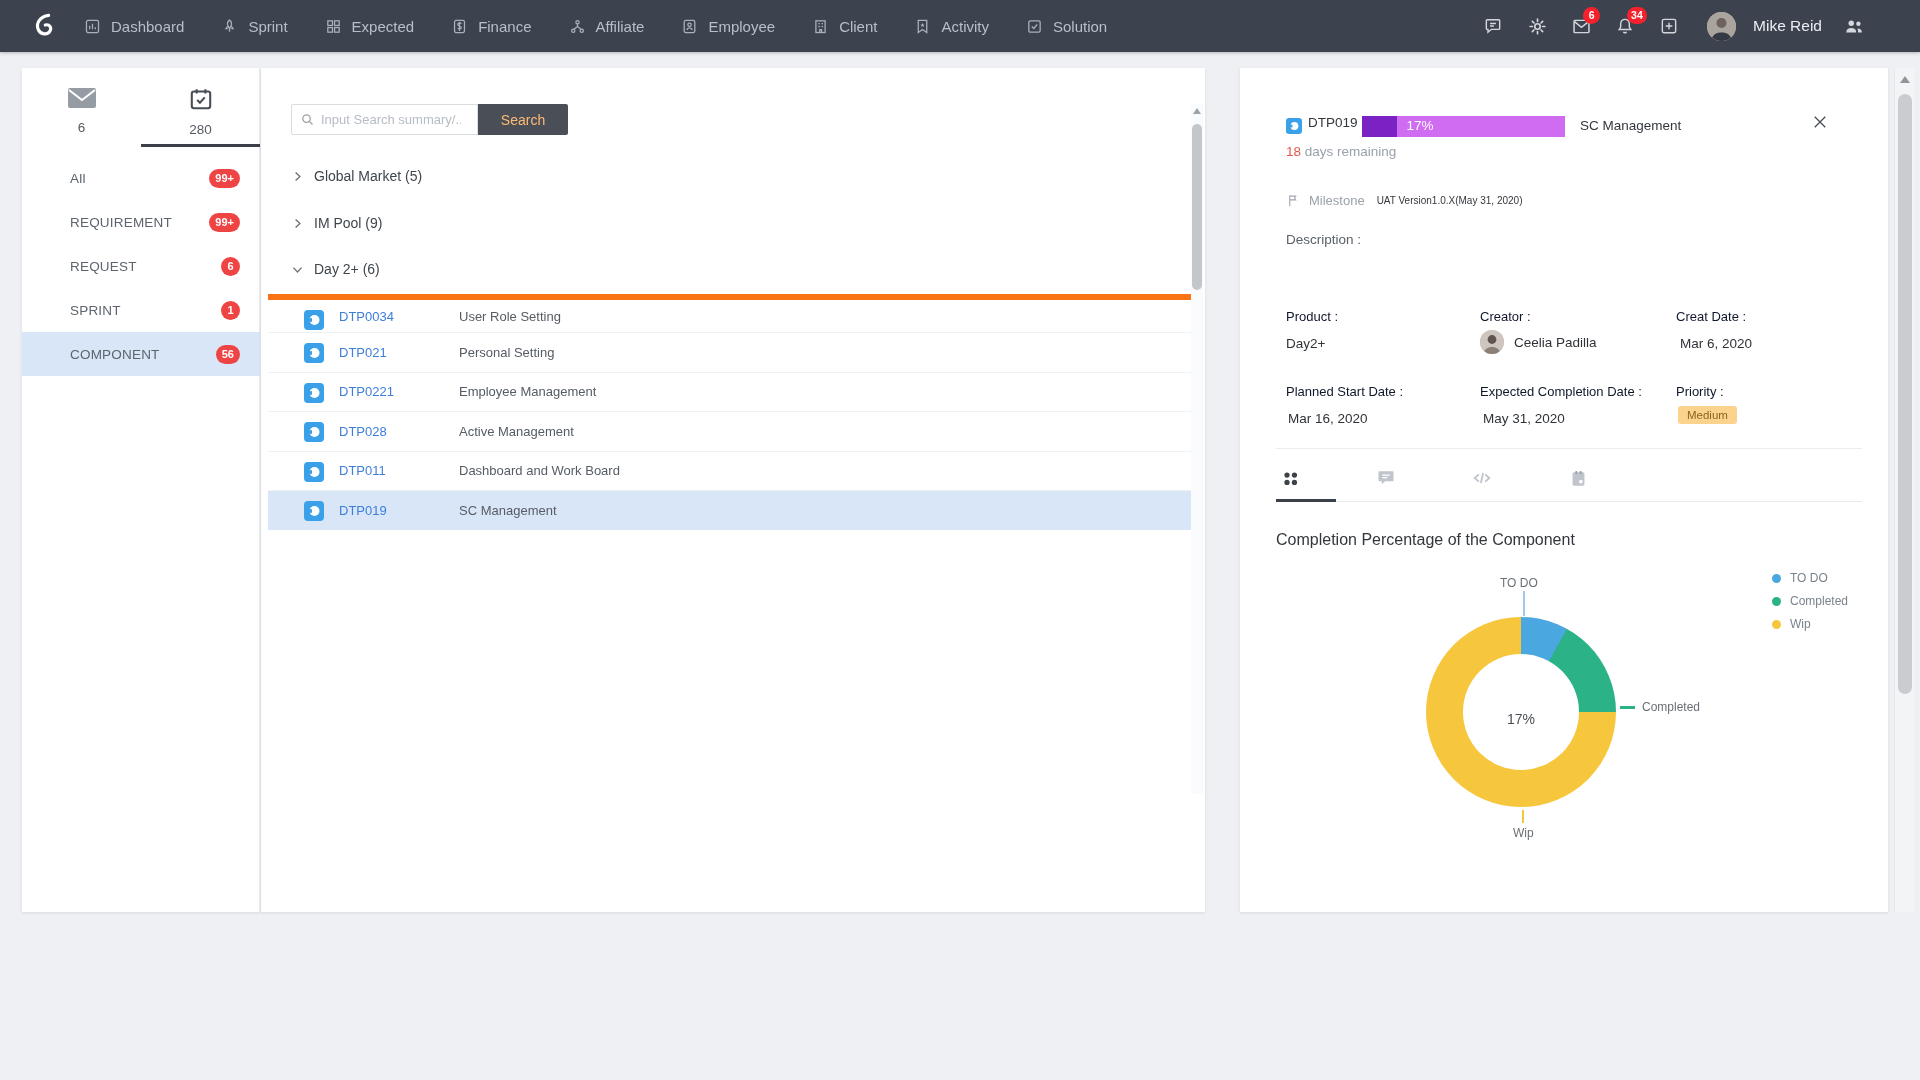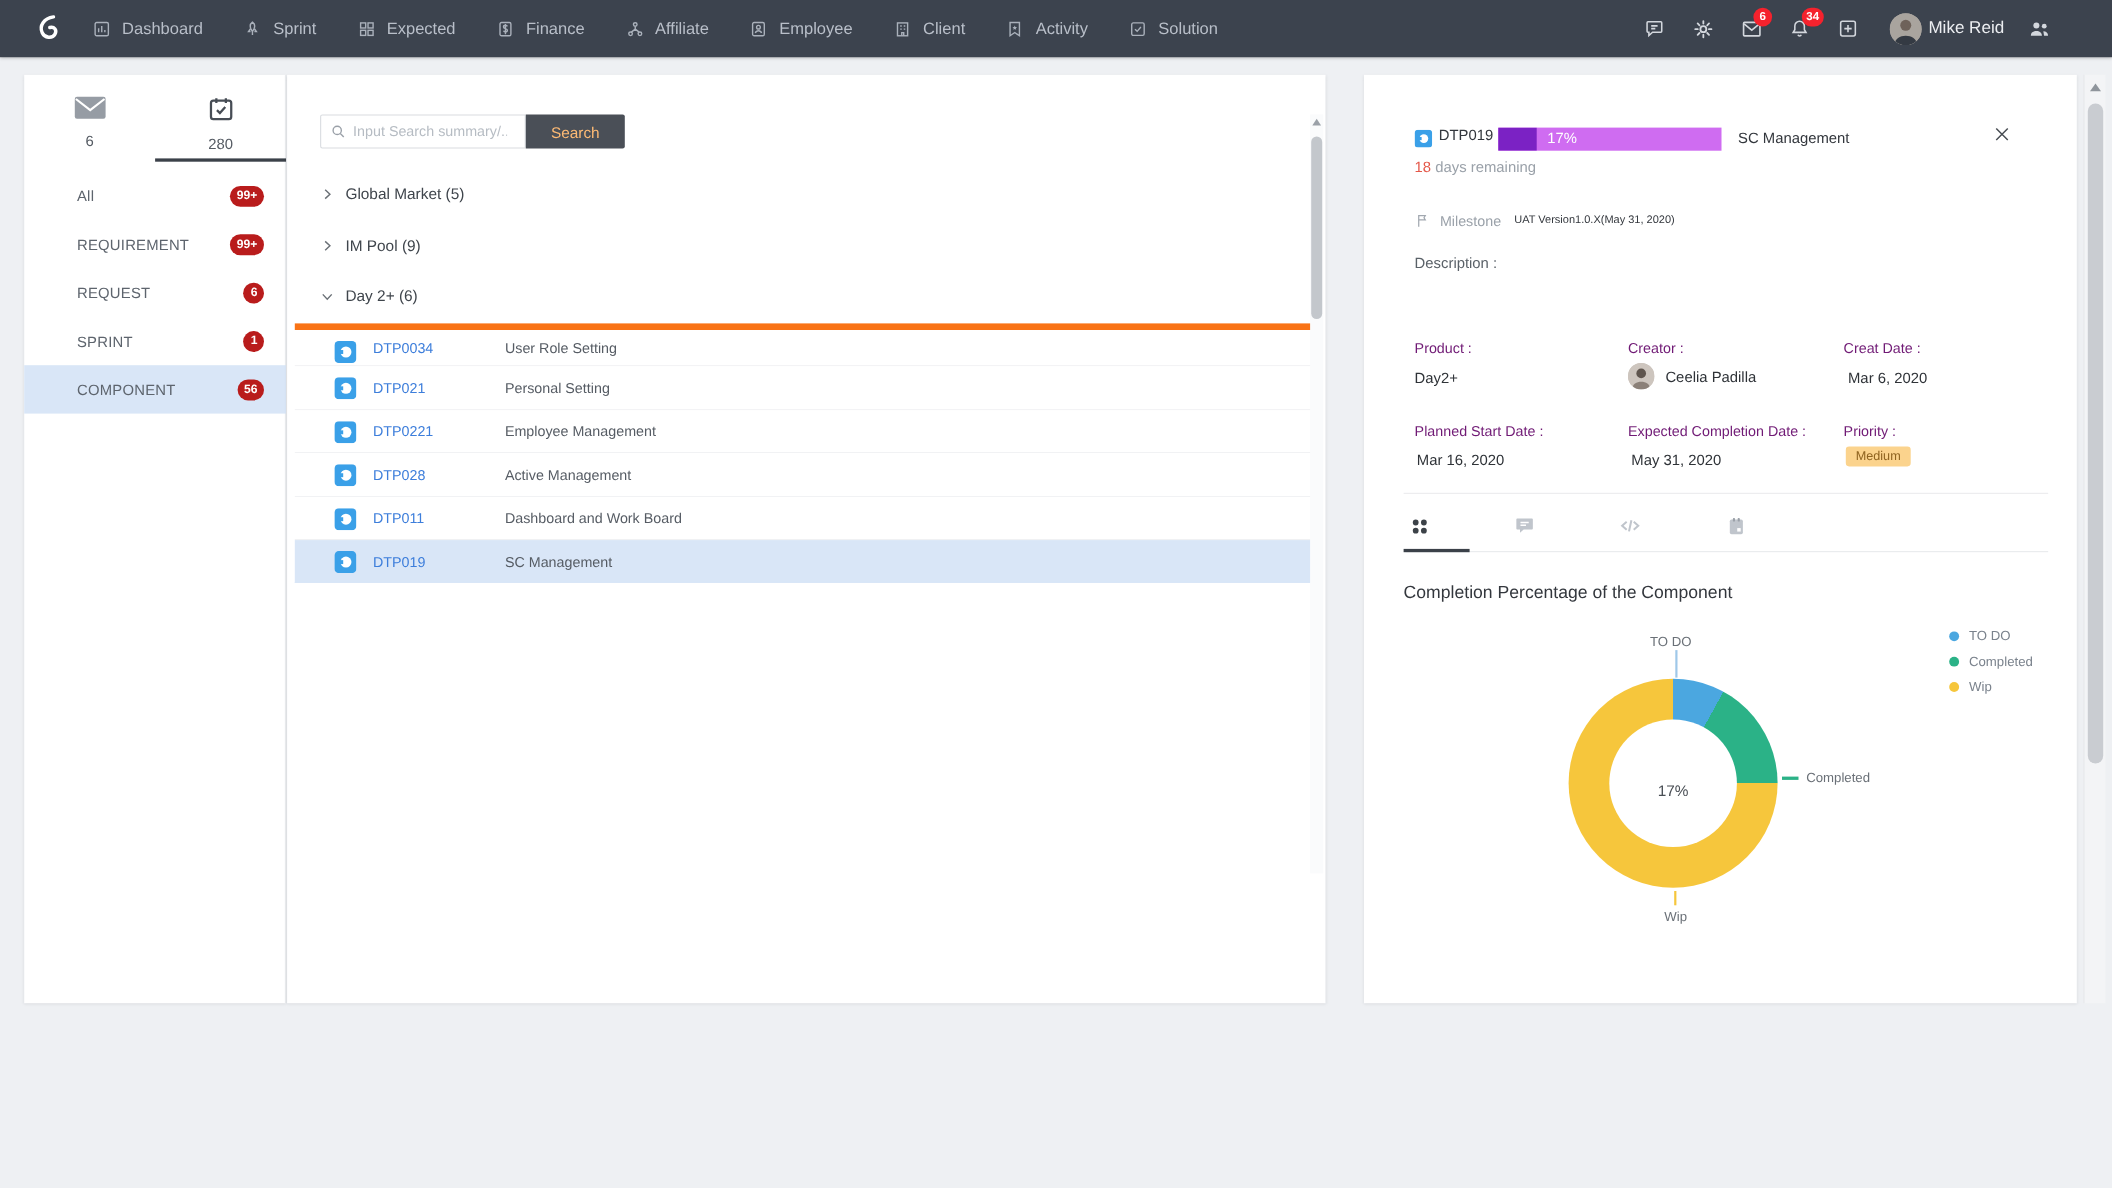--- a/index.html
+++ b/index.html
@@ -14,41 +14,41 @@
   .logo { margin-left:26px; width:34px; height:34px; display:flex; align-items:center; justify-content:center;}
   .nav-menu { display:flex; align-items:flex-start; margin-left:24px; }
   .nav-item { display:flex; align-items:center; gap:10px; margin-right:37px;
               color:#b9bfc9; font-size:15px; cursor:pointer; white-space:nowrap;}
   .nav-item svg { stroke:#aab1bb; }
   .nav-right { position:absolute; right:54px; top:0; height:52px; display:flex; align-items:center; gap:20px;}
   .nav-ico { position:relative; width:24px; height:24px; display:flex; align-items:center; justify-content:center;}
   .badge-top { position:absolute; top:-7px; left:14px; min-width:17px; height:17px; border-radius:9px;
                background:#f5222d; color:#fff; font-size:10.5px; line-height:17px; text-align:center;
                padding:0 4px; font-weight:bold;}
-  .nav-user { display:flex; align-items:center; gap:6px; margin-left:6px;}
+  .nav-user { display:flex; align-items:center; gap:17px; margin-left:6px;}
   .avatar-sm { width:29px; height:29px; border-radius:50%; overflow:hidden; background:#b4aea7;}
   .user-name { color:#eceef1; font-size:15.5px; }
 
   
   .panel { position:absolute; background:#fff; box-shadow:0 1px 3px rgba(28,36,52,.10); }
   .left-panel  { left:22px;  top:68px; width:238px; height:844px; border-right:1px solid #ebedef;}
   .mid-panel   { left:261px; top:68px; width:944px; height:844px; }
   .right-panel { left:1240px; top:68px; width:648px; height:844px; }
 
   
   .side-tabs { position:relative; height:88px; }
   .side-tab { position:absolute; top:18px; width:119px; text-align:center; cursor:pointer;}
   .side-tab .cnt { display:block; margin-top:6px; font-size:13.5px; color:#555b63;}
   .tab-underline { position:absolute; left:119px; top:76px; width:119px; height:2.5px; background:#3b4149;}
   .side-list { position:absolute; left:0; top:88px; width:238px;}
   .side-item { position:relative; height:44px; display:flex; align-items:center; cursor:pointer;}
   .side-item .lbl { margin-left:48px; font-size:13.5px; color:#5d646d; letter-spacing:.2px;}
   .side-item.selected { background:#d9e6f7; }
-  .pill { position:absolute; right:20px; min-width:19px; height:19px; border-radius:10px; background:#b91c1c;
-          color:#fff; font-size:11px; line-height:19px; text-align:right; padding:0 6px; font-weight:bold;}
+  .pill { position:absolute; right:20px; min-width:19px; height:19px; border-radius:10px; background:#ef4444;
+          color:#fff; font-size:11px; line-height:19px; text-align:center; padding:0 6px; font-weight:bold;}
 
   
   .search-wrap { position:absolute; left:30px; top:36px; display:flex; }
   .search-box { width:187px; height:31px; border:1px solid #d9dce0; border-radius:2px 0 0 2px;
                 display:flex; align-items:center; background:#fff; padding-left:8px; gap:6px;}
   .search-box input { border:none; outline:none; width:140px; font-size:13px; color:#444;
                       font-family:"Liberation Sans",sans-serif;}
   .search-box input::placeholder { color:#b6bcc3; }
   .search-btn { width:90px; height:31px; background:#4a4f57; color:#fdba74; border:none; font-size:14px;
                 cursor:pointer; border-radius:0 2px 2px 0; font-family:"Liberation Sans",sans-serif;}
@@ -76,21 +76,21 @@
   .progress .fill { position:absolute; left:0; top:0; bottom:0; background:#7b22c4;}
   .progress .plabel { position:absolute; top:2px; color:#fff; font-size:13.5px;}
   .dt-title { left:340px; top:50px; font-size:13.5px; color:#33373d;}
   .dt-close { left:566px; top:40px; width:28px; height:28px; display:flex; align-items:center; justify-content:center; cursor:pointer;}
   .dt-days { left:46px; top:76px; font-size:13.5px; color:#9aa1a9;}
   .dt-days b { color:#e4584a; font-weight:normal;}
   .dt-milestone { left:46px; top:125px; display:flex; align-items:center; gap:8px;}
   .dt-milestone .ml { font-size:13px; color:#9aa1a9;}
   .dt-milestone .mv { font-size:10px; color:#33373d; margin-left:4px;}
   .dt-desc { left:46px; top:164px; font-size:13.5px; color:#5a6168;}
-  .f-label { position:absolute; font-size:13px; color:#701a75;}
+  .f-label { position:absolute; font-size:13px; color:#0f172a;}
   .f-value { position:absolute; font-size:13.5px; color:#2f3338;}
   .creator-cell { position:absolute; display:flex; align-items:center; gap:10px;}
   .avatar-xs { width:24px; height:24px; border-radius:50%; overflow:hidden; background:#cdc5be;}
   .prio { position:absolute; background:#fbd38d; color:#8f6320; font-size:11.5px; padding:3px 9px; border-radius:3px;}
   .dt-divider { position:absolute; left:36px; top:380px; width:586px; height:1px; background:#ececee;}
   .dt-tabs { position:absolute; left:38px; top:398px; display:flex; gap:72px;}
   .dt-tab { width:24px; height:24px; display:flex; align-items:center; justify-content:center; cursor:pointer;}
   .tabs-line { position:absolute; left:38px; top:433px; width:584px; height:1px; background:#e8eaed;}
   .tabs-active { position:absolute; left:36px; top:431px; width:60px; height:3px; background:#3b4149;}
   .chart-title { position:absolute; left:36px; top:463px; font-size:16px; color:#33373d; font-weight:500;}

